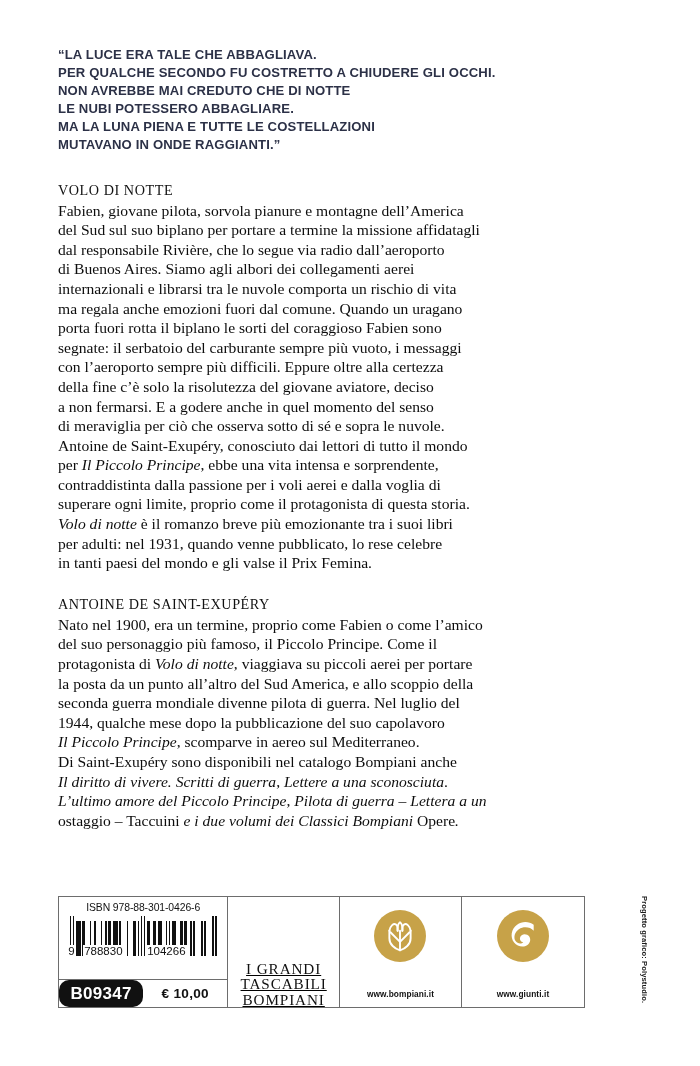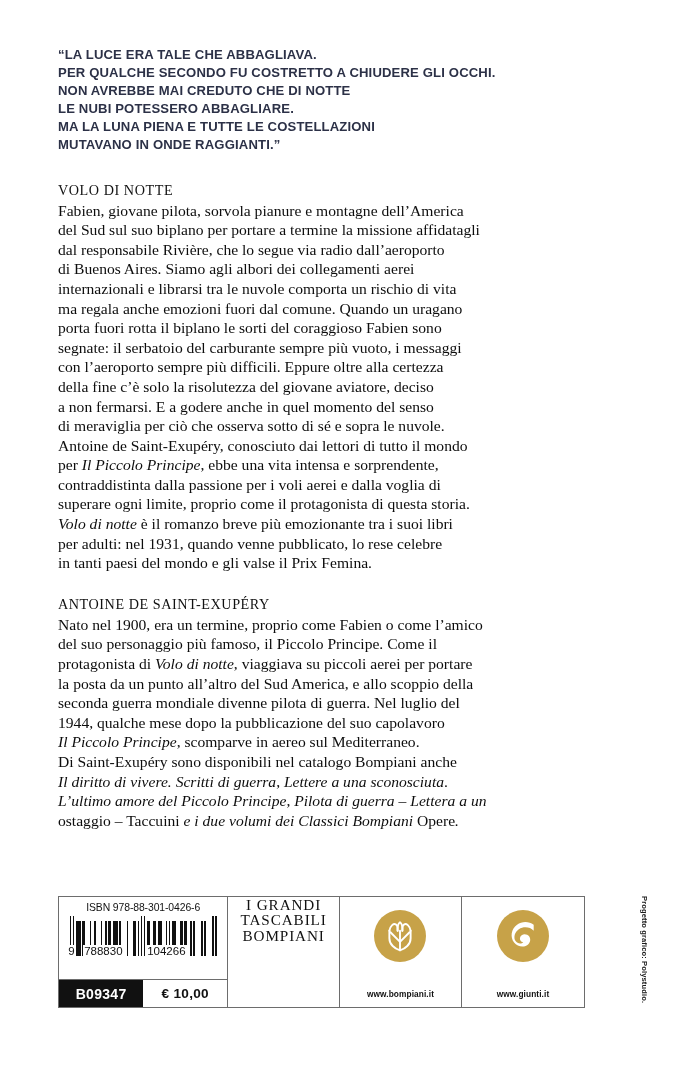--- a/index.html
+++ b/index.html
@@ -132,44 +132,46 @@
     height: 27px;
     display: flex;
     align-items: stretch;
   }
   .sku {
     width: 50%;
     background: #111111;
     color: #ffffff;
     font-family: "Liberation Sans", sans-serif;
     font-weight: bold;
-    font-size: 14px;
+    font-size: 17px;
     display: flex;
     align-items: center;
     justify-content: center;
     letter-spacing: 0.3px;
+    border-radius: 10px;
   }
   .price {
     width: 50%;
     background: #ffffff;
     color: #111111;
     font-family: "Liberation Sans", sans-serif;
     font-weight: bold;
     font-size: 13.6px;
     display: flex;
     align-items: center;
     justify-content: center;
     letter-spacing: 0.3px;
   }
 
   
   .cell-series {
     width: 112px;
     align-items: center;
-    justify-content: flex-start;
+    justify-content: flex-end;
+    text-decoration: underline;
   }
   .series-name {
     text-align: center;
     font-family: "Liberation Serif", serif;
     font-size: 15.2px;
     line-height: 15.4px;
     letter-spacing: 0.9px;
     color: #111;
   }
   .series-name span { display: block; white-space: nowrap; }

